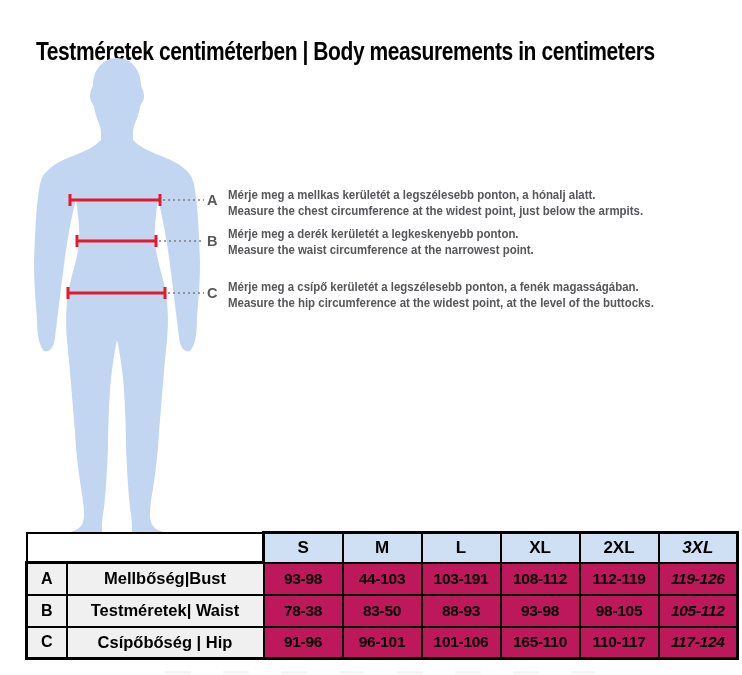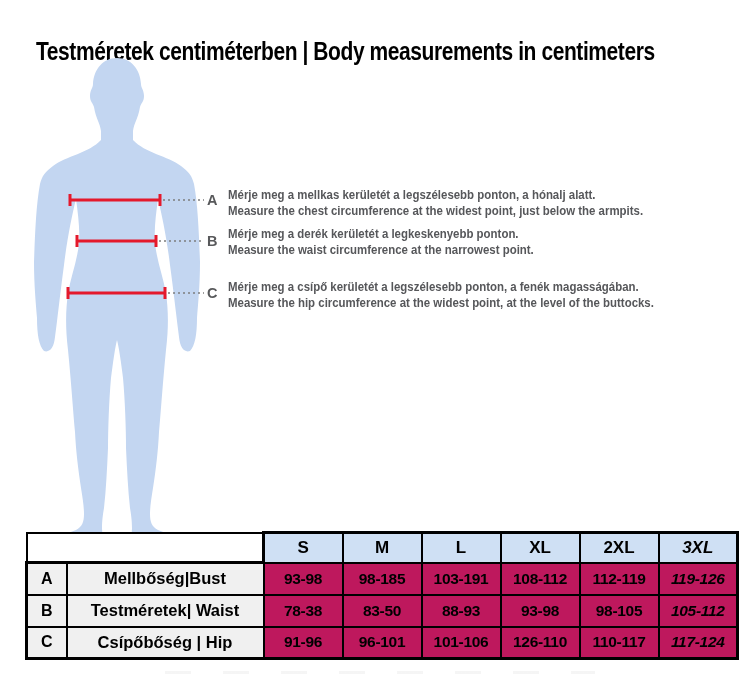--- a/index.html
+++ b/index.html
@@ -175,21 +175,21 @@
     <td class="size-head bt3">M</td>
     <td class="size-head bt3">L</td>
     <td class="size-head bt3">XL</td>
     <td class="size-head bt3">2XL</td>
     <td class="size-head bt3 br3">3XL</td>
   </tr>
   <tr class="data-row">
     <td class="row-letter bt3 bl3">A</td>
     <td class="row-label bt3">Mellbőség|Bust</td>
     <td class="cell-value">93-98</td>
-    <td class="cell-value">98-185</td>
+    <td class="cell-value">44-103</td>
     <td class="cell-value">103-191</td>
     <td class="cell-value">108-112</td>
     <td class="cell-value">112-119</td>
     <td class="cell-value br3">119-126</td>
   </tr>
   <tr class="data-row">
     <td class="row-letter bl3">B</td>
     <td class="row-label">Testméretek| Waist</td>
     <td class="cell-value">78-38</td>
     <td class="cell-value">83-50</td>
@@ -197,20 +197,20 @@
     <td class="cell-value">93-98</td>
     <td class="cell-value">98-105</td>
     <td class="cell-value br3">105-112</td>
   </tr>
   <tr class="data-row">
     <td class="row-letter bl3 bb3">C</td>
     <td class="row-label bb3">Csípőbőség | Hip</td>
     <td class="cell-value bb3">91-96</td>
     <td class="cell-value bb3">96-101</td>
     <td class="cell-value bb3">101-106</td>
-    <td class="cell-value bb3">126-110</td>
+    <td class="cell-value bb3">165-110</td>
     <td class="cell-value bb3">110-117</td>
     <td class="cell-value bb3 br3">117-124</td>
   </tr>
 </tbody>
   </table>
 
 <div class="cutoff-artifact"></div>
 
 </body></html>

